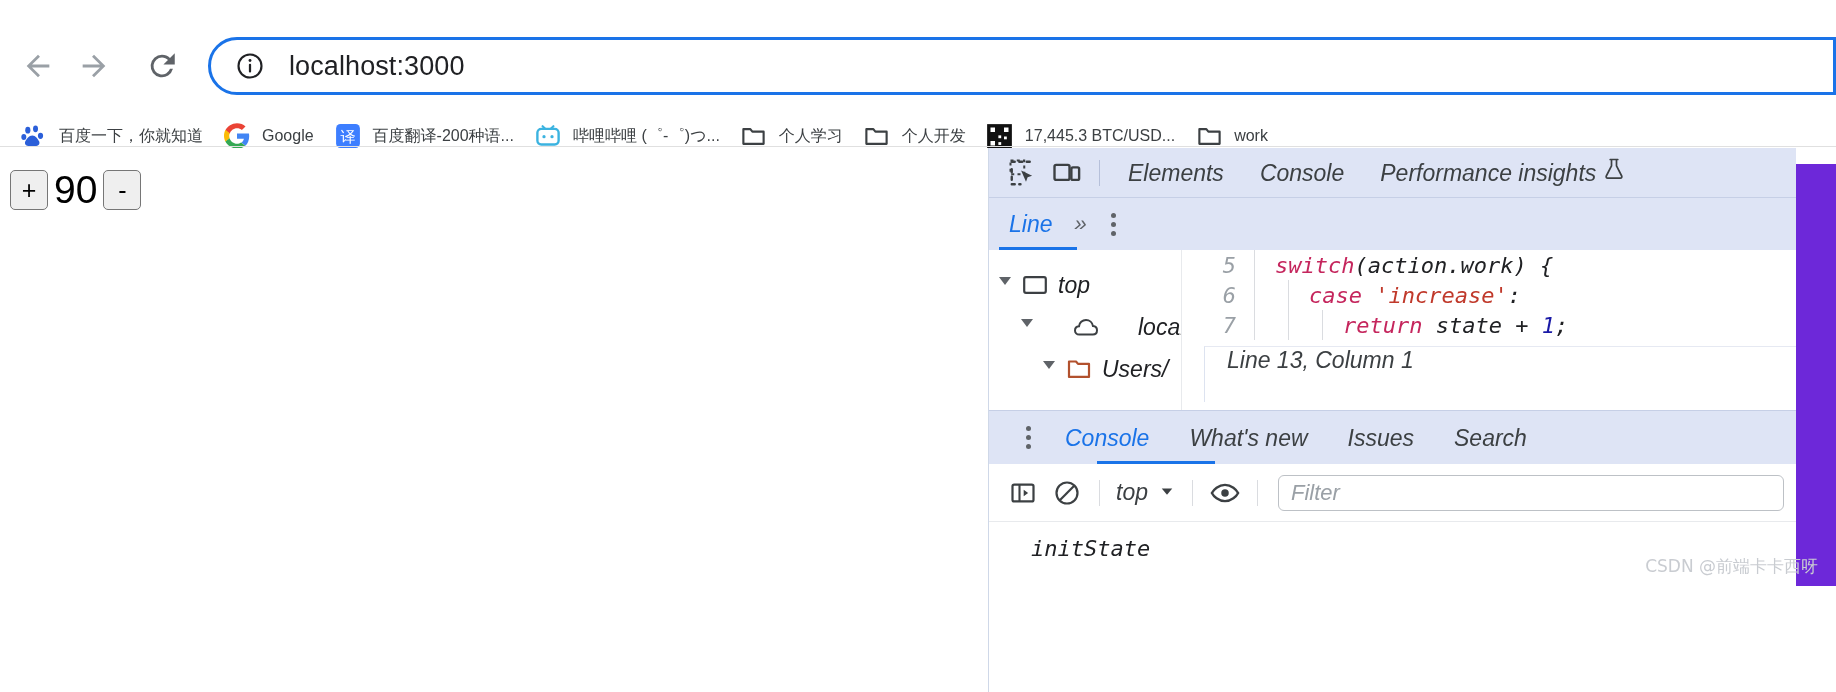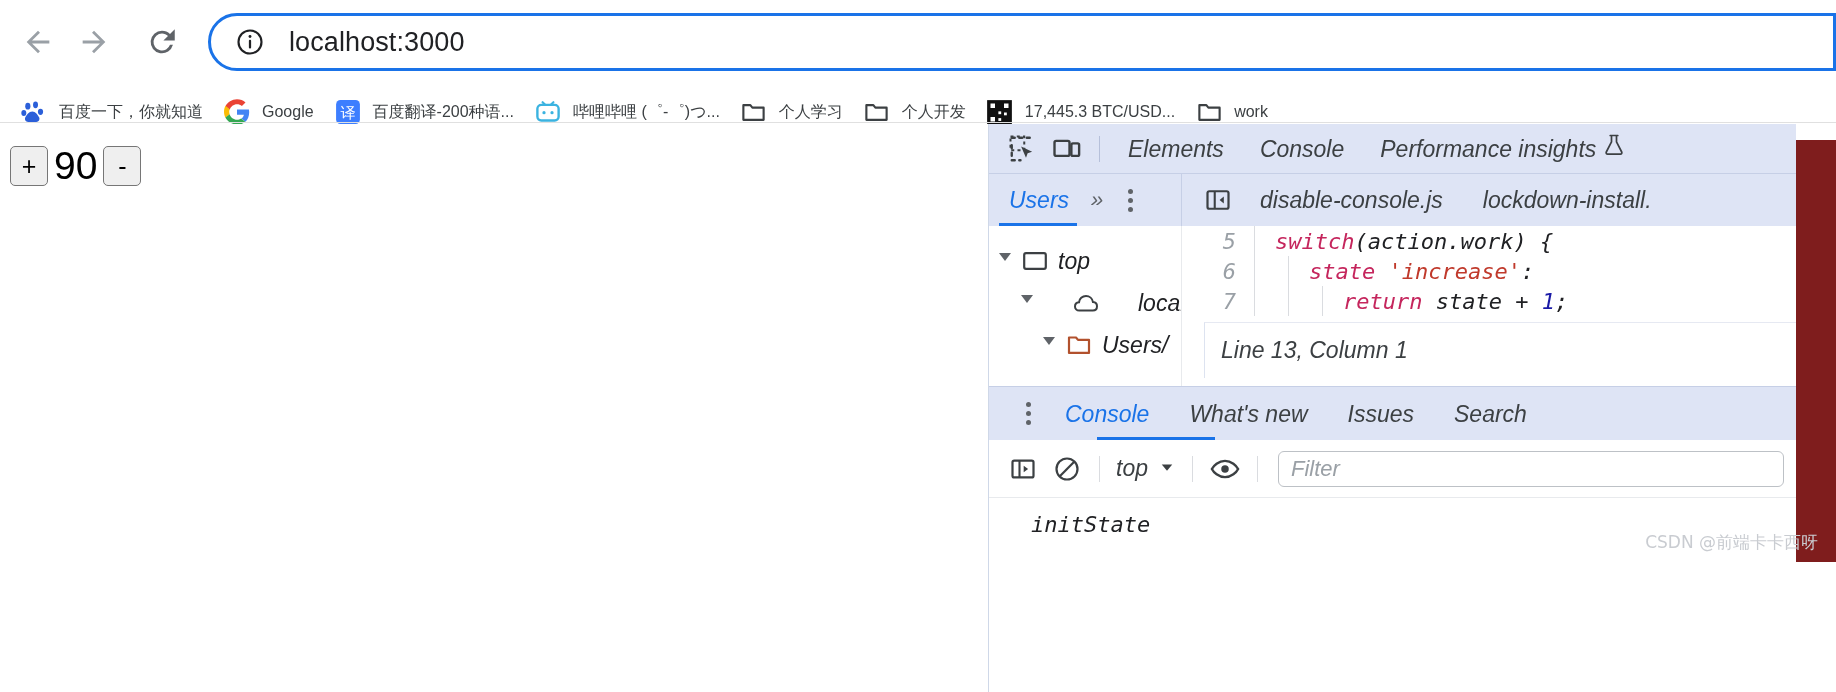--- a/index.html
+++ b/index.html
@@ -2,21 +2,21 @@
 <html><head>
 <meta charset="utf-8">
 <style>
   html,body{margin:0;padding:0;}
   body{
     width:1836px;height:692px;overflow:hidden;
     background:#ffffff;
     font-family:"Liberation Sans","DejaVu Sans",sans-serif;
     -webkit-font-smoothing:antialiased;
   }
-  .browser{position:relative;width:1836px;height:562px;background:#7f1d1d;}
+  .browser{position:relative;width:1836px;height:562px;background:#6d28d9;margin-top:24px;}
 
   
   .toolbar{height:84px;display:flex;align-items:center;padding:0 0 0 10px;background:#fff;}
   .navbtn{width:56px;height:56px;display:flex;align-items:center;justify-content:center;border-radius:50%;cursor:default;}
   .navbtn svg{display:block;}
   .omnibox{
     flex:1;margin-left:18px;margin-right:0;height:58px;
     border:3px solid #1a73e8;border-radius:30px 0 0 30px;
     display:flex;align-items:center;padding-left:22px;background:#fff;
     box-sizing:border-box;
@@ -82,21 +82,21 @@
   .cline{display:flex;align-items:center;height:30px;font-size:22px;white-space:pre;}
   .lnum{width:72px;text-align:right;padding-right:18px;color:#9aa0a6;flex:0 0 72px;font-size:22px;box-sizing:border-box;}
   .cbar{width:1px;height:30px;background:#dadce0;margin-right:0;}
   .ctext{padding-left:20px;}
   .tk-kw{color:#c5265d;}
   .tk-str{color:#c0392b;}
   .tk-num{color:#1a1aa6;}
   .tk-plain{color:#202124;}
   .statusbar{
     position:absolute;left:215px;top:96px;right:0;height:56px;background:#fff;
-    display:flex;align-items:center;padding-left:16px;border-top:1px solid #e6e9f2;
+    display:flex;align-items:flex-start;padding-left:22px;border-top:1px solid #e6e9f2;
     border-left:1px solid #dde3f0;font-size:23px;color:#3c4043;box-sizing:border-box;
   }
 
   .drawer-tabs{
     height:54px;background:#dee4f5;display:flex;align-items:center;padding-left:12px;
     border-top:1px solid #c6cfe6;box-sizing:border-box;position:relative;
   }
   .dtab{font-size:23px;color:#3c4043;padding:0 20px;line-height:54px;}
   .dtab.active{color:#1a73e8;}
   .dtab-underline{position:absolute;left:108px;bottom:0;width:118px;height:3px;background:#1a73e8;}
@@ -290,39 +290,28 @@
           <svg width="24" height="24" viewBox="0 0 24 24">
             <path d="M9.5 2.5v6.4L4.3 19c-.5 1 .2 2.2 1.3 2.2h12.8c1.1 0 1.8-1.2 1.3-2.2l-5.2-10.1V2.5" fill="none" stroke="#3c4043" stroke-width="1.7" stroke-linejoin="round"></path>
             <path d="M8.2 2.5h7.6" stroke="#3c4043" stroke-width="1.7" stroke-linecap="round"></path>
           </svg>
         </span>
       </div>
     </div>
 
     <div class="dt-row2">
       <div class="nav-side">
-        <span class="page-tab">Users</span>
+        <span class="page-tab">Line</span>
         <span class="chev2">»</span>
         <span class="kebab">
             <i></i>
             <i></i>
             <i></i>
           </span>
         <span class="page-underline"></span>
-      </div>
-      <div class="files-side">
-        <span class="dt-iconbtn">
-          <svg width="28" height="28" viewBox="0 0 24 24">
-            <rect x="3" y="4.5" width="18" height="15" rx="1.6" fill="none" stroke="#3c4043" stroke-width="1.9"></rect>
-            <line x1="9.2" y1="4.5" x2="9.2" y2="19.5" stroke="#3c4043" stroke-width="1.8"></line>
-            <path d="M17 9l-3.6 3 3.6 3z" fill="#3c4043"></path>
-          </svg>
-        </span>
-        <span class="file-tab">disable-console.js</span>
-        <span class="file-tab">lockdown-install.</span>
       </div>
     </div>
 
     <div class="dt-mid">
       <div class="tree">
         <div class="tnode" style="padding-left:8px;">
           <span class="tri"></span>
           <span class="tico">
             <svg width="24" height="20" viewBox="0 0 24 20">
                 <rect x="1.2" y="2.2" width="21.6" height="15.6" rx="1.8" fill="none" stroke="#3c4043" stroke-width="2.2"></rect>
@@ -353,21 +342,21 @@
       <div class="code">
         <div class="cline">
           <span class="lnum">5</span>
           <span class="cbar"></span>
           <span class="ctext"><span class="tk-kw">switch</span><span class="tk-plain">(action.work) {</span></span>
         </div>
         <div class="cline">
           <span class="lnum">6</span>
           <span class="cbar"></span>
           <span class="cbar" style="margin-left:33px;"></span>
-          <span class="ctext"><span class="tk-kw">state </span><span class="tk-str">'increase'</span><span class="tk-plain">:</span></span>
+          <span class="ctext"><span class="tk-kw">case </span><span class="tk-str">'increase'</span><span class="tk-plain">:</span></span>
         </div>
         <div class="cline">
           <span class="lnum">7</span>
           <span class="cbar"></span>
           <span class="cbar" style="margin-left:33px;"></span>
           <span class="cbar" style="margin-left:33px;"></span>
           <span class="ctext"><span class="tk-kw">return</span><span class="tk-plain"> state + </span><span class="tk-num">1</span><span class="tk-plain">;</span></span>
         </div>
       </div>
 

